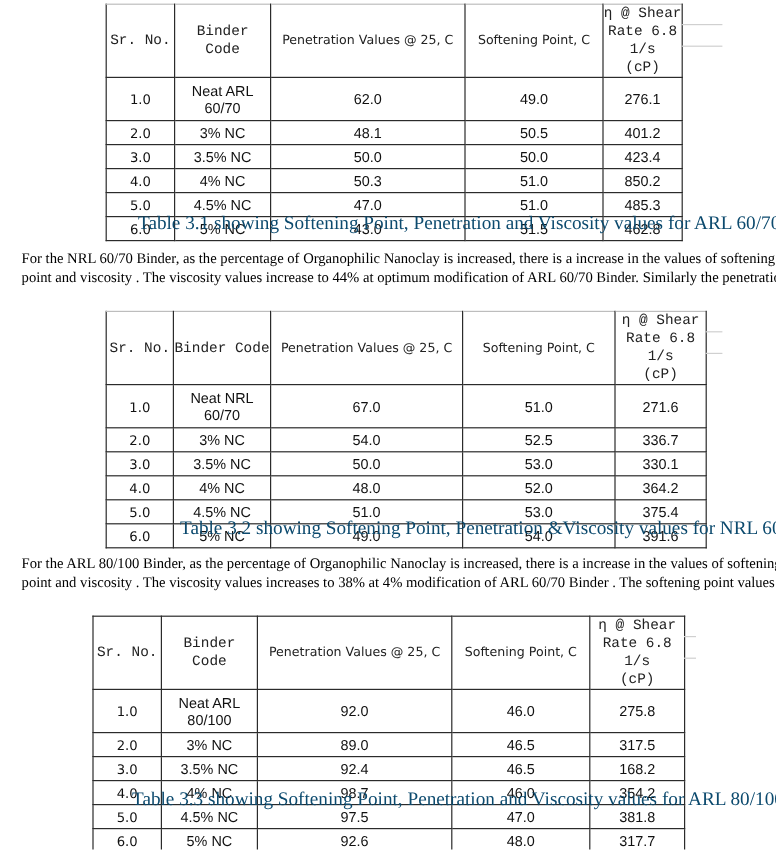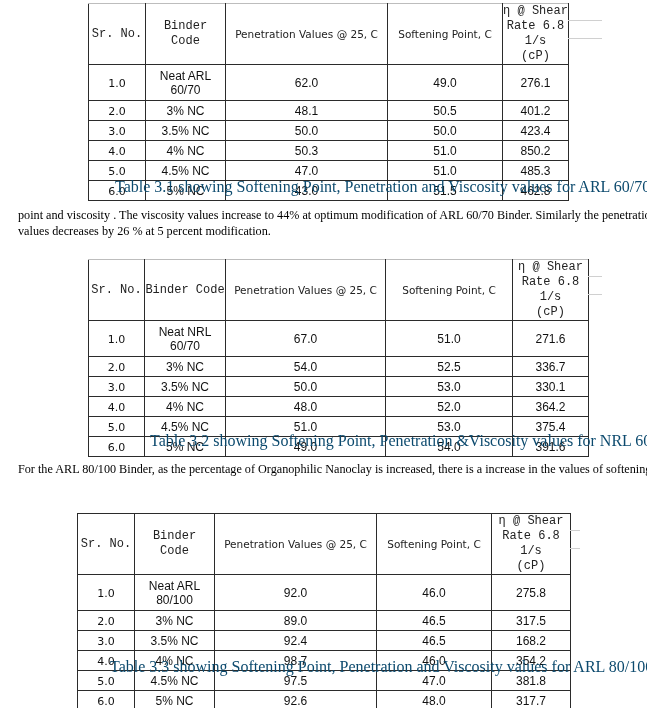--- a/index.html
+++ b/index.html
@@ -83,22 +83,22 @@
     <td>51.5</td>
     <td>462.8</td>
   </tr>
 </tbody>
   </table>
 <div class="ext" style="left:568px; top:20px; width:34px;"></div>
 <div class="ext" style="left:568px; top:38px; width:34px;"></div>
 <div class="caption" style="left:115px; top:178px;">Table 3.1 showing Softening Point, Penetration and Viscosity values for ARL 60/70 binder</div>
 
 <div class="para" style="top:208px;">
+  <span class="line">For the NRL 60/70 Binder, as the percentage of Organophilic Nanoclay is increased, there is a increase in the values of softening</span>
   <span class="line">point and viscosity . The viscosity values increase to 44% at optimum modification of ARL 60/70 Binder. Similarly the penetration</span>
-  <span class="line">values decreases by 26 % at 5 percent modification.</span>
 </div>
 
 <table class="tbl" style="left:88px; top:259px; width:500px;">
   <colgroup>
       <col style="width:56px">
       <col style="width:81px">
       <col style="width:160px">
       <col style="width:127px">
       <col style="width:76px">
     </colgroup>
@@ -157,20 +157,21 @@
     <td>391.6</td>
   </tr>
 </tbody>
   </table>
 <div class="ext" style="left:588px; top:276px; width:14px;"></div>
 <div class="ext" style="left:588px; top:294px; width:14px;"></div>
 <div class="caption" style="left:118px; top:432px;margin-left:32px;">Table 3.2 showing Softening Point, Penetration &amp;Viscosity values for NRL 60/70 binder</div>
 
 <div class="para" style="top:462px;">
   <span class="line">For the ARL 80/100 Binder, as the percentage of Organophilic Nanoclay is increased, there is a increase in the values of softening</span>
+  <span class="line">point and viscosity . The viscosity values increases to 38% at 4% modification of ARL 60/70 Binder . The softening point values</span>
 </div>
 
 <table class="tbl" style="left:77px; top:513px; width:493px;">
   <colgroup>
       <col style="width:57px">
       <col style="width:80px">
       <col style="width:162px">
       <col style="width:115px">
       <col style="width:79px">
     </colgroup>

